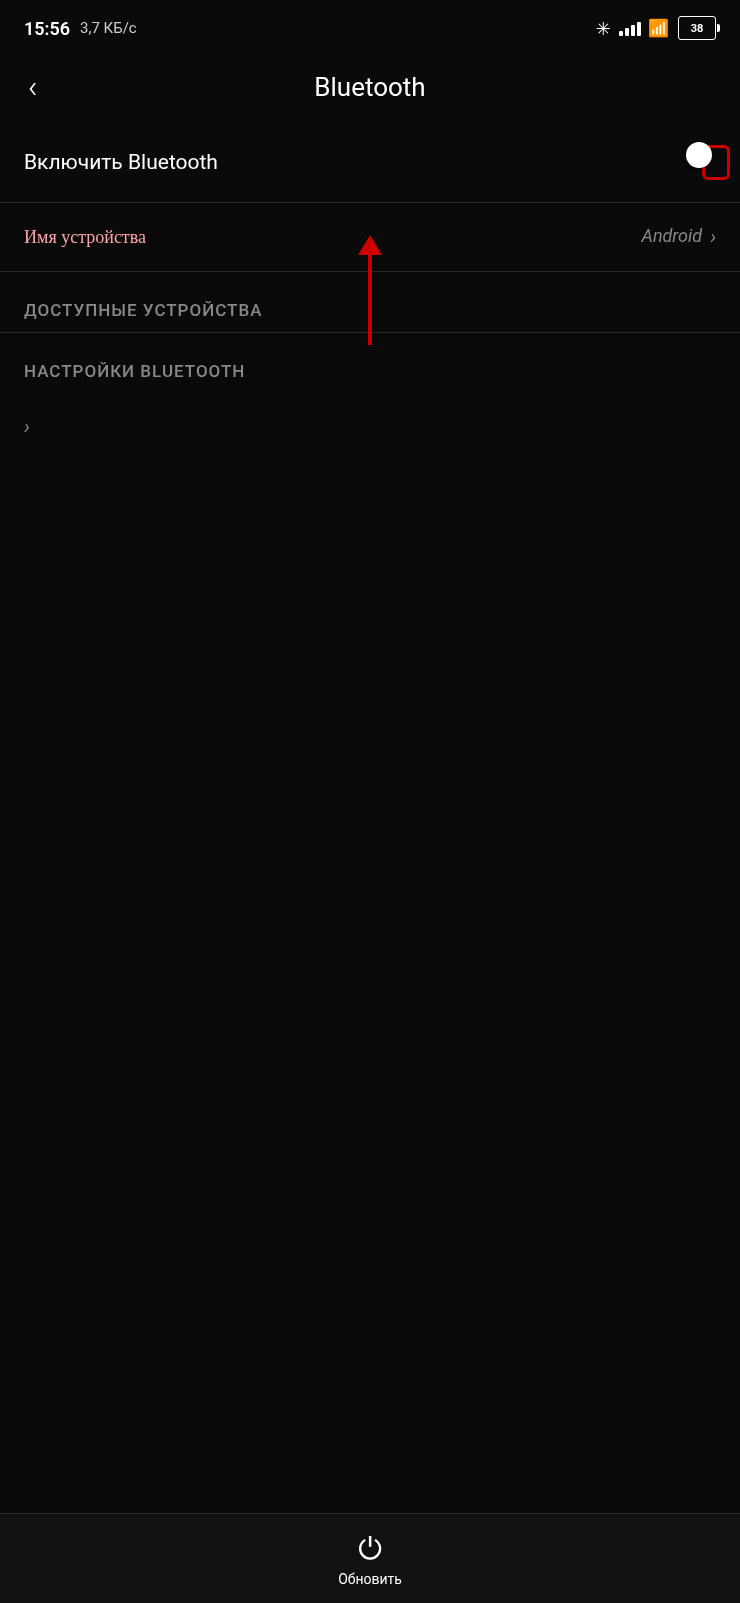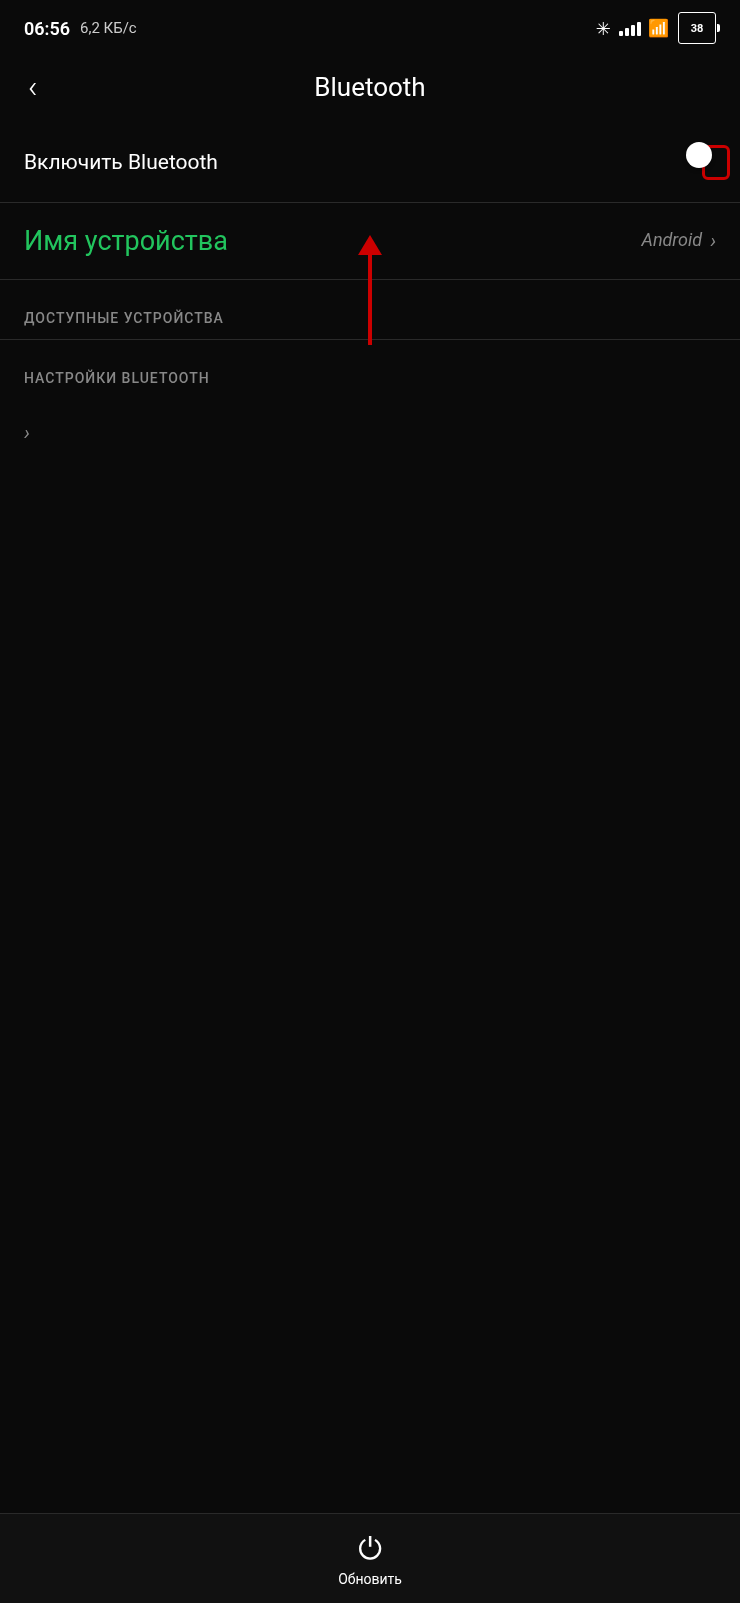--- a/index.html
+++ b/index.html
@@ -169,23 +169,24 @@
     
     .settings-row {
       display: flex;
       align-items: center;
       justify-content: space-between;
       padding: 22px 24px;
       cursor: pointer;
     }
 
     .settings-row-label {
-      font-size: 27px;
-      color: #22c55e;
+      font-size: 18px;
+      color: #fca5a5;
       font-weight: 400;
+      font-family: Liberation Serif, serif;
     }
 
     .settings-row-value {
       display: flex;
       align-items: flex-start;
       gap: 8px;
       color: #888888;
       font-size: 18px;
       font-style: italic;
     }
@@ -194,21 +195,21 @@
       color: #888888;
       font-size: 20px;
     }
 
     
     .section-header {
       padding: 28px 24px 12px;
     }
 
     .section-header-text {
-      font-size: 14px;
+      font-size: 17px;
       color: #888888;
       letter-spacing: 1px;
       text-transform: uppercase;
       font-weight: 500;
     }
 
     
     .bottom-bar {
       position: absolute;
       bottom: 0;
@@ -246,37 +247,37 @@
       width: 4px;
       background: #ffffff;
       border-radius: 1px;
     }
   </style>
 </head>
 <body>
 
 <div class="status-bar">
   <div style="display:flex;align-items:center;gap:10px;">
-    <span class="status-time">06:56</span>
-    <span class="status-icon" style="font-size:15px;color:#ccc;">6,2 КБ/с</span>
+    <span class="status-time">15:56</span>
+    <span class="status-icon" style="font-size:15px;color:#ccc;">3,7 КБ/с</span>
   </div>
   <div class="status-icons">
 
     <span style="font-size:18px;">✳</span>
 
     <div class="signal-bars">
       <div class="signal-bar" style="height:5px;"></div>
       <div class="signal-bar" style="height:8px;"></div>
       <div class="signal-bar" style="height:11px;"></div>
       <div class="signal-bar" style="height:14px;"></div>
     </div>
 
     <span style="font-size:17px;">📶</span>
 
-    <span style="display:inline-flex;align-items:center;border:1.5px solid #fff;border-radius:3px;padding:2px 3px;font-size:11px;font-weight:bold;color:#fff;width:38px;height:32px;position:relative;">
+    <span style="display:inline-flex;align-items:center;border:1.5px solid #fff;border-radius:3px;padding:2px 3px;font-size:11px;font-weight:bold;color:#fff;width:38px;height:24px;position:relative;">
       <span style="font-size:11px;color:#fff;z-index:1;margin:0 auto;">38</span>
       <span style="position:absolute;right:-5px;top:50%;transform:translateY(-50%);width:3px;height:8px;background:#fff;border-radius:0 2px 2px 0;"></span>
     </span>
   </div>
 </div>
 
 <div class="header">
   <span class="back-btn" style="font-size:32px;font-weight:300;">‹</span>
   <span class="header-title">Bluetooth</span>
 </div>

